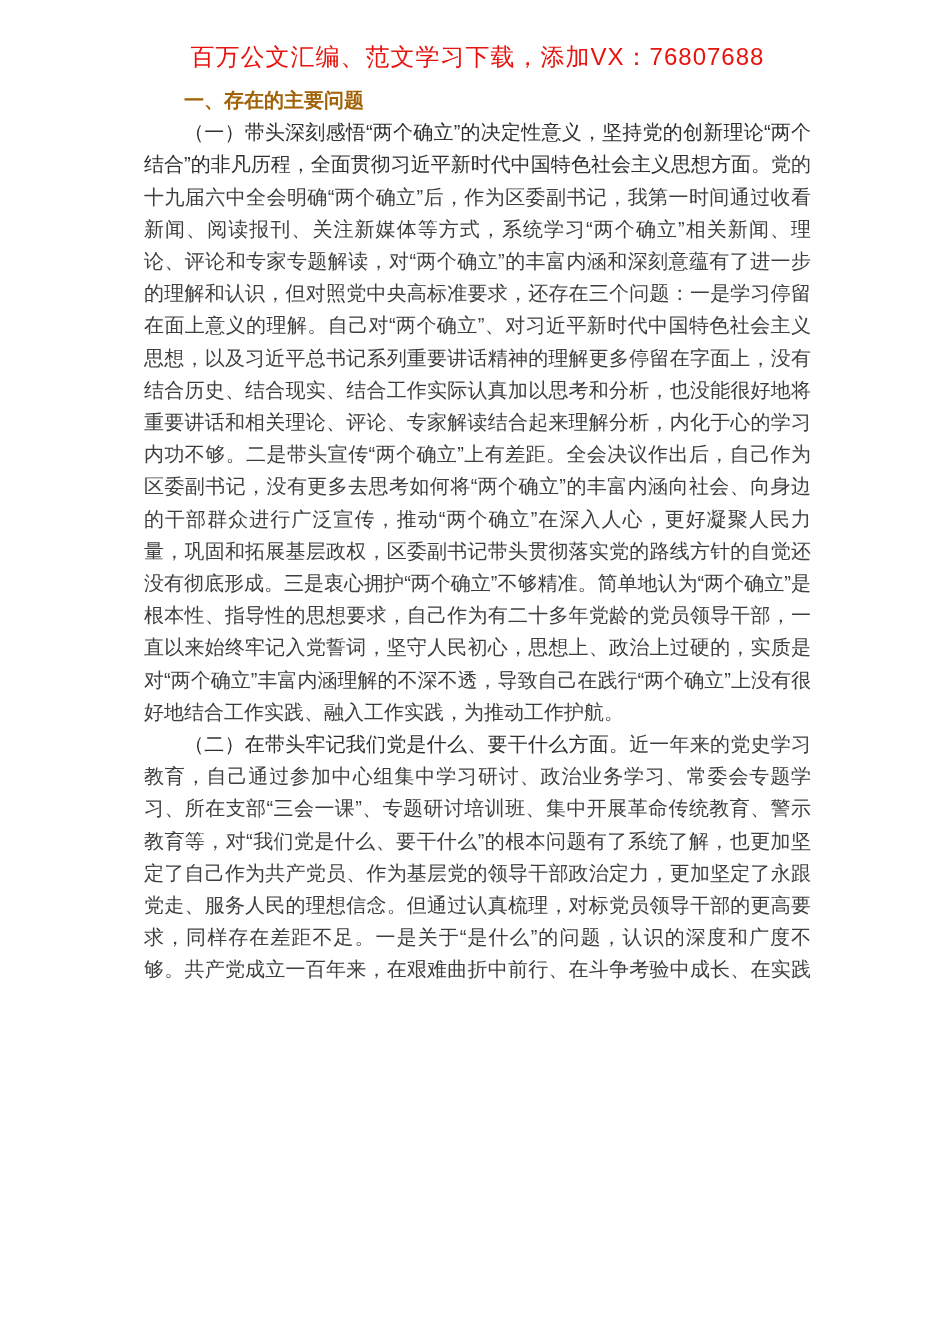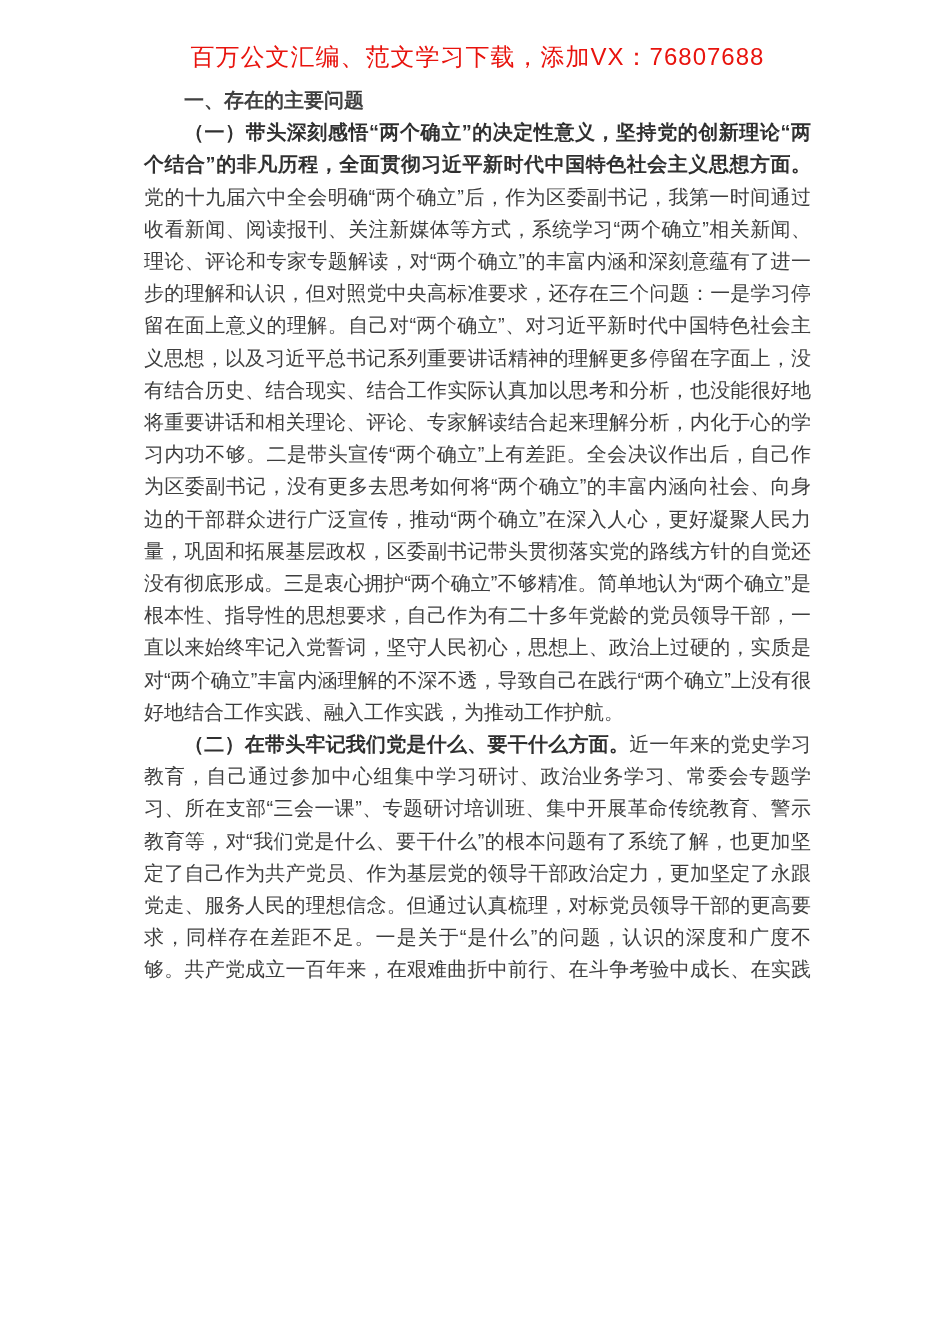--- a/index.html
+++ b/index.html
@@ -37,24 +37,24 @@
     color: #3e3e3e;
     text-align: justify;
   }
   .content p {
     margin: 0;
     padding: 0;
     text-indent: 2em;
   }
   .heading-bold {
     font-weight: bold;
-    color: #404040;
+    color: #a16207;
   }
   .lead-bold {
-    font-weight: bold;
+    font-weight: normal;
     color: #303030;
     margin-top: 23px;
   }
   .page-number {
     position: absolute;
     left: 342px;
     top: 1248px;
     width: 40px;
     text-align: center;
     font-size: 19px;

